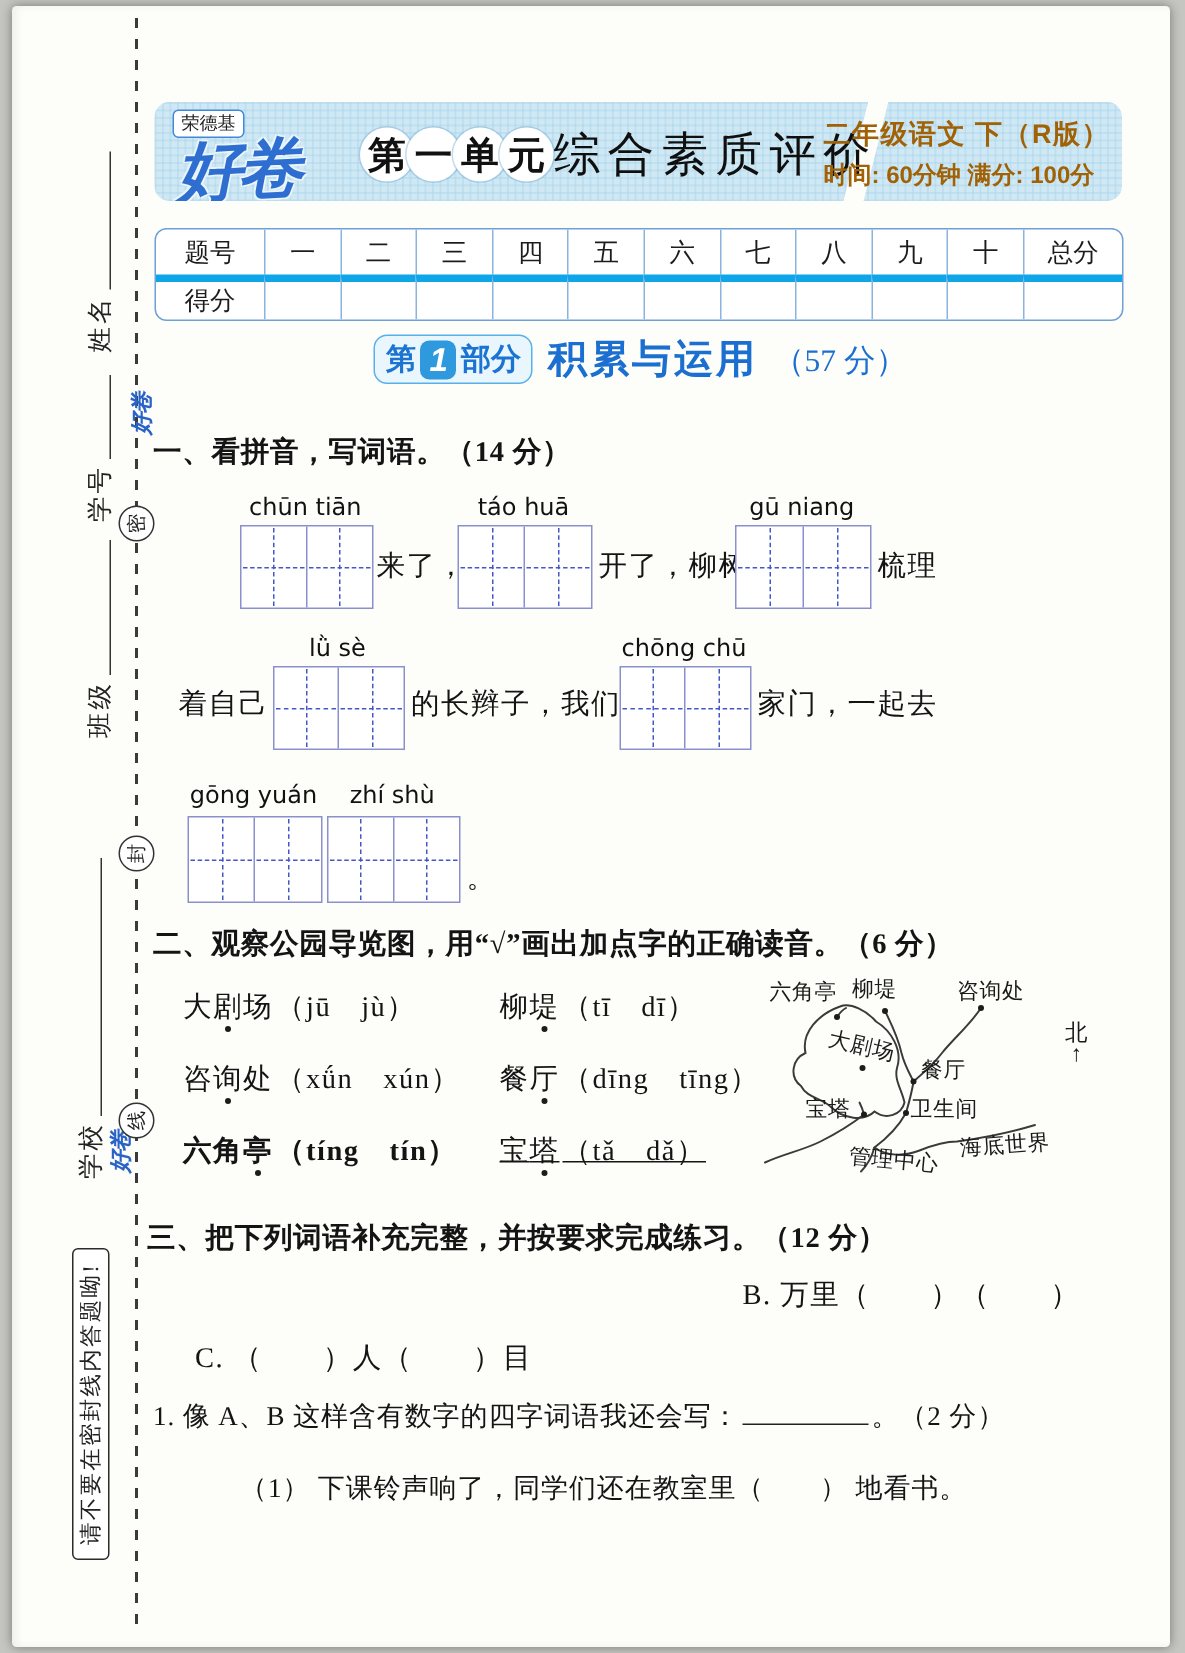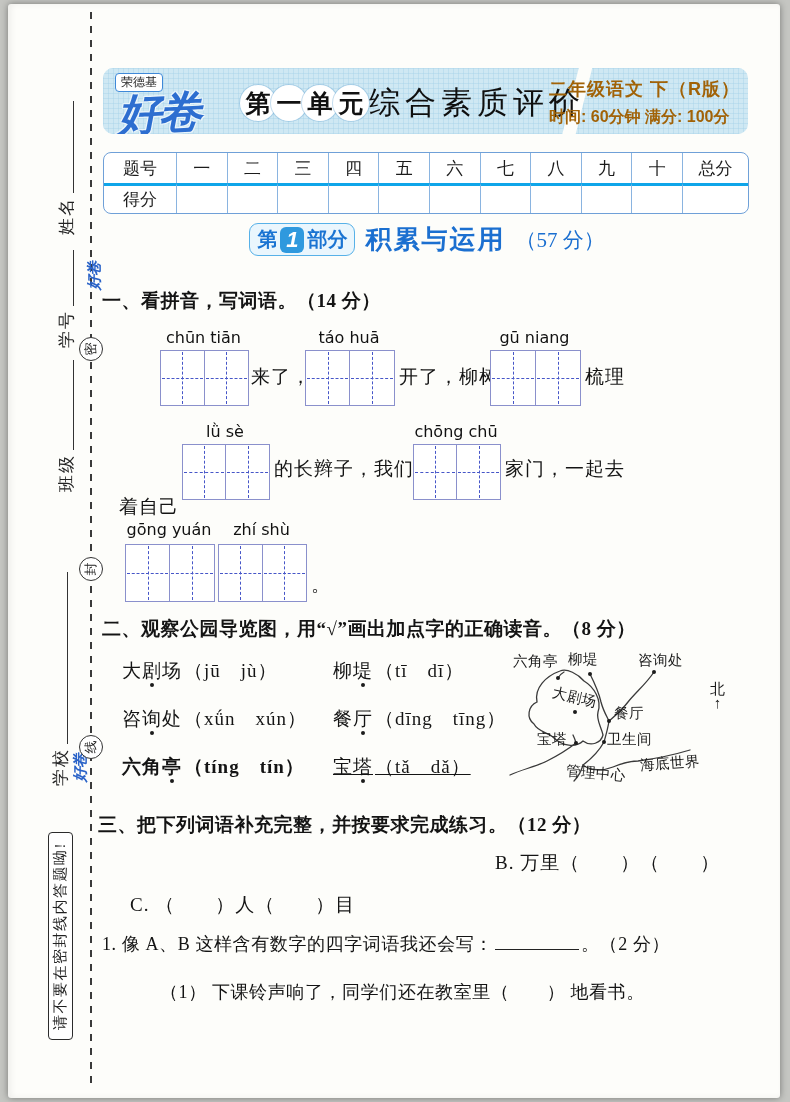--- a/index.html
+++ b/index.html
@@ -73,21 +73,21 @@
   .score-table{
     position:absolute;left:95px;top:148px;width:644px;height:60px;
     border:1.6px solid #6fa0d8;border-radius:8px;overflow:hidden;background:#fff;
     display:grid;grid-template-columns:72px repeat(10,1fr) 66px;grid-template-rows:30px 30px;
   }
   .score-table .cell{
     border-left:1px solid #8ab4e0;display:flex;align-items:center;justify-content:center;
     font-size:17px;color:#1c1c1c;
   }
   .score-table .cell.first{border-left:none;}
-  .score-table .cell.r2{border-top:3px solid #0ea5e9;}
+  .score-table .cell.r2{border-top:5px solid #0ea5e9;}
   
   .section-head{position:absolute;left:95px;top:218px;width:648px;display:flex;
     align-items:center;justify-content:center;gap:10px;}
   .part-pill{
     display:flex;align-items:center;gap:3px;background:#eaf6fd;border:1.6px solid #57b1e8;
     border-radius:9px;padding:2px 7px;color:#1b74d2;font-weight:700;font-size:20px;
   }
   .part-num{
     background:#2f99de;color:#fff;border-radius:6px;width:24px;height:26px;
     display:flex;align-items:center;justify-content:center;
@@ -242,21 +242,21 @@
     </div>
   <div class="abs body-t" style="left:391px;top:360px;">开了，柳树</div>
 
   <div class="pinyin" style="left:482px;top:324px;width:89px;">gū  niang</div>
   <div class="tzg" style="left:482px;top:346px;width:89px;height:54px;">
       <div class="cellg"></div>
       <div class="cellg"></div>
     </div>
   <div class="abs body-t" style="left:577px;top:360px;">梳理</div>
 
-  <div class="abs body-t" style="left:111px;top:452px;margin-top:38px;">着自己</div>
+  <div class="abs body-t" style="left:111px;top:452px;">着自己</div>
   <div class="pinyin" style="left:174px;top:418px;width:86px;">lǜ    sè</div>
   <div class="tzg" style="left:174px;top:440px;width:86px;height:54px;">
       <div class="cellg"></div>
       <div class="cellg"></div>
     </div>
   <div class="abs body-t" style="left:266px;top:452px;">的长辫子，我们</div>
   <div class="pinyin" style="left:398px;top:418px;width:100px;">chōng  chū</div>
   <div class="tzg" style="left:405px;top:440px;width:86px;height:54px;">
       <div class="cellg"></div>
       <div class="cellg"></div>
@@ -268,21 +268,21 @@
   <div class="tzg" style="left:117px;top:540px;width:88px;height:56px;">
       <div class="cellg"></div>
       <div class="cellg"></div>
     </div>
   <div class="tzg" style="left:210px;top:540px;width:87px;height:56px;">
       <div class="cellg"></div>
       <div class="cellg"></div>
     </div>
   <div class="abs body-t" style="left:303px;top:568px;">。</div>
 
-  <div class="abs q-title" style="left:94px;top:612px;">二、观察公园导览图，用“√”画出加点字的正确读音。（8 分）</div>
+  <div class="abs q-title" style="left:94px;top:612px;">二、观察公园导览图，用“√”画出加点字的正确读音。（6 分）</div>
 
   <div class="opt" style="left:114px;top:654px;">
     <span>大</span><span class="dot-under">剧</span><span>场</span><span class="opts">（jū　jù）</span>
   </div>
   <div class="opt" style="left:325px;top:654px;">
     <span>柳</span><span class="dot-under">堤</span><span></span><span class="opts">（tī　dī）</span>
   </div>
   <div class="opt" style="left:114px;top:702px;">
     <span>咨</span><span class="dot-under">询</span><span>处</span><span class="opts">（xǘn　xún）</span>
   </div>

